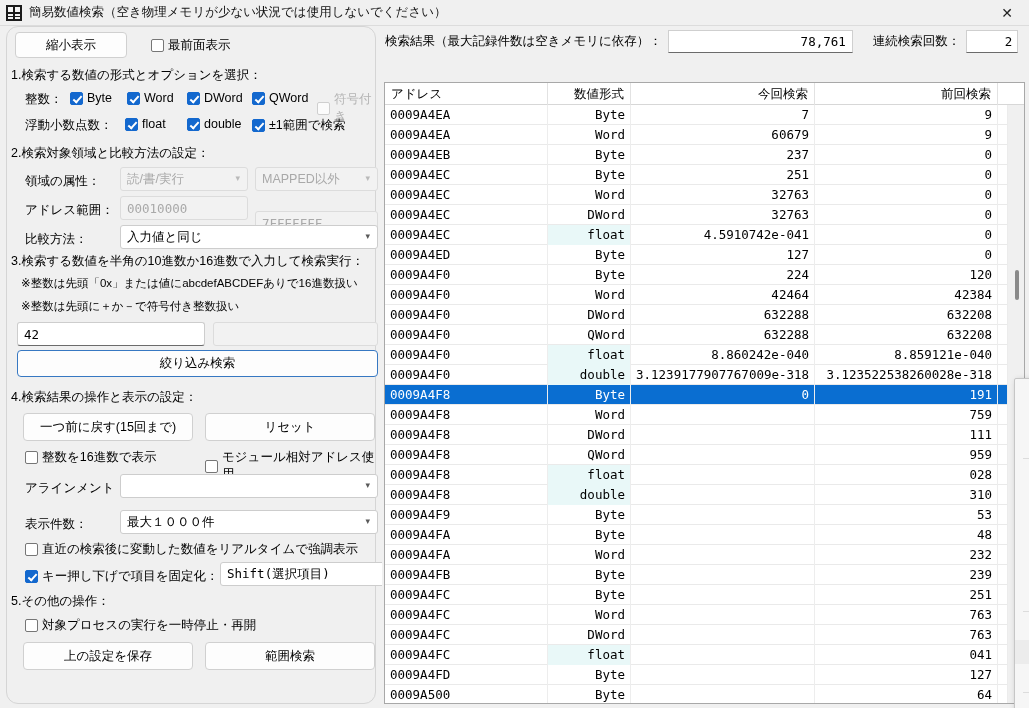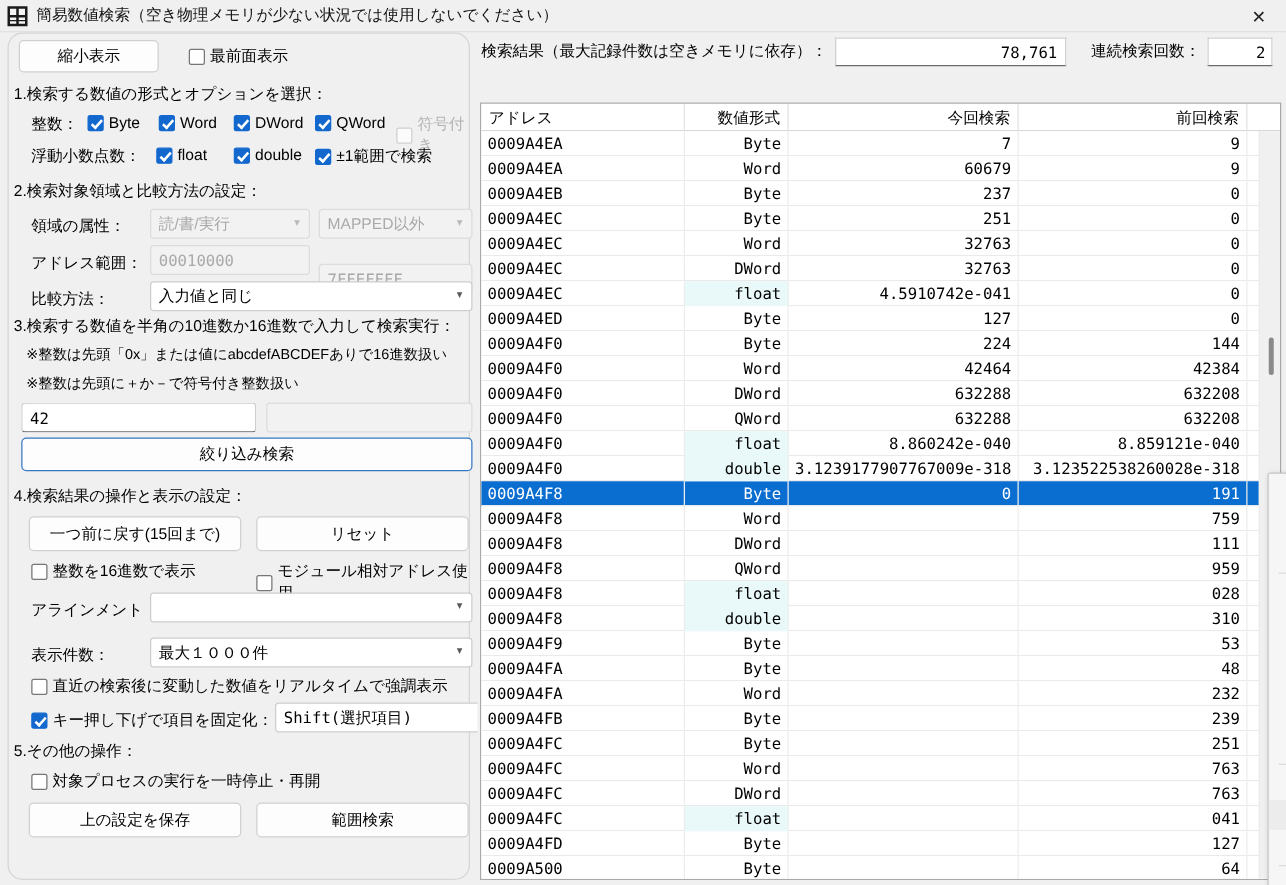--- a/index.html
+++ b/index.html
@@ -390,21 +390,21 @@
             <div class="gcell addr">0009A4ED</div>
             <div class="gcell type">Byte</div>
             <div class="gcell cur">127</div>
             <div class="gcell prev">0</div>
             <div class="gcell pad"></div>
           </div>
           <div class="grow">
             <div class="gcell addr">0009A4F0</div>
             <div class="gcell type">Byte</div>
             <div class="gcell cur">224</div>
-            <div class="gcell prev">144</div>
+            <div class="gcell prev">120</div>
             <div class="gcell pad"></div>
           </div>
           <div class="grow">
             <div class="gcell addr">0009A4F0</div>
             <div class="gcell type">Word</div>
             <div class="gcell cur">42464</div>
             <div class="gcell prev">42384</div>
             <div class="gcell pad"></div>
           </div>
           <div class="grow">

